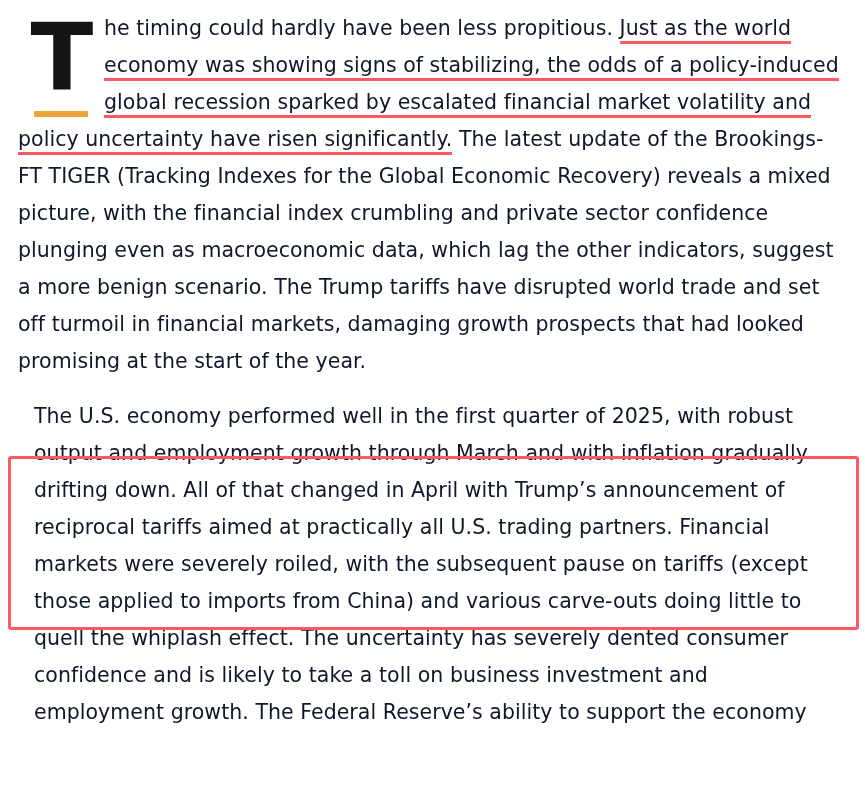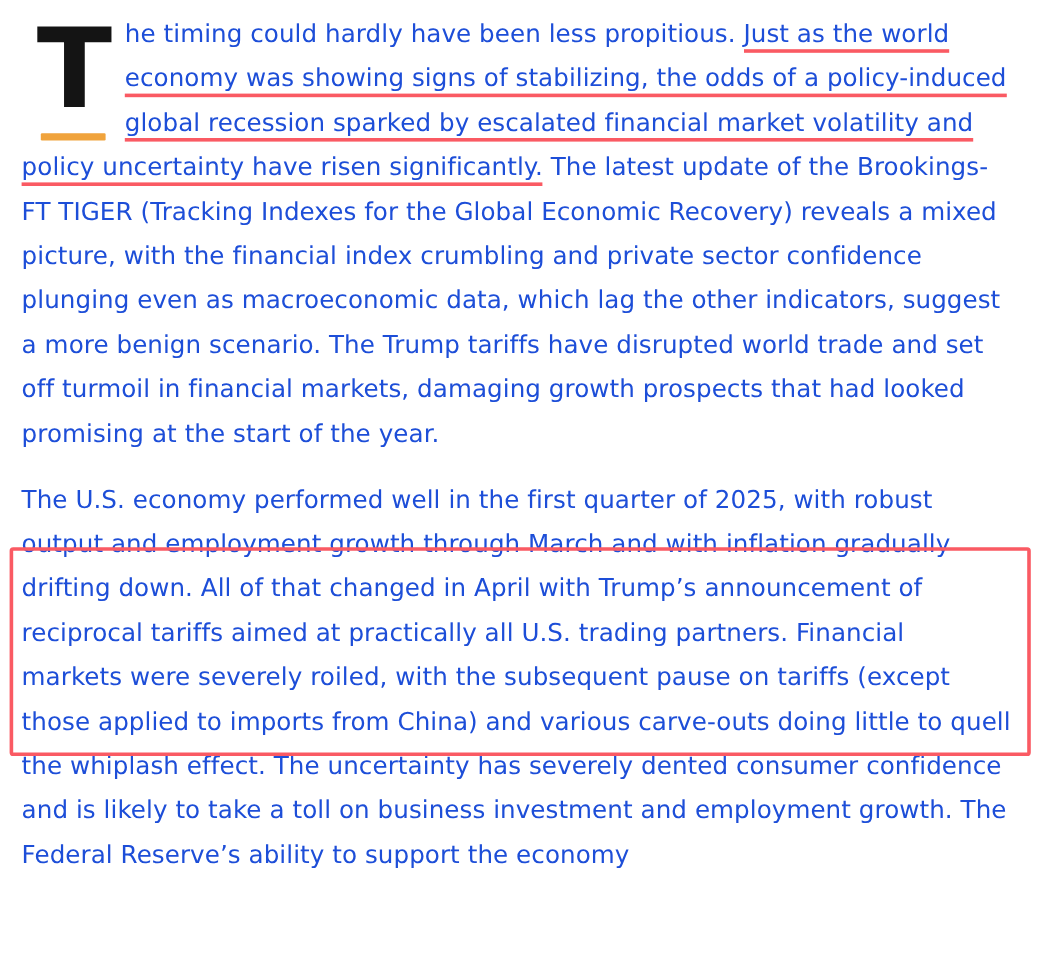--- a/index.html
+++ b/index.html
@@ -42,30 +42,30 @@
     height: 6px;
     background: #f0a33c;
     margin: 10px auto 0 auto;
     border-radius: 1px;
   }
 
   
   .para {
     font-size: 20.5px;
     line-height: 37px;
-    color: #1d4ed8;
+    color: #0f172a;
     text-align: left;
     letter-spacing: 0.05px;
   }
   .para.first {
     margin: 0;
   }
   .para.second {
     clear: both;
-    margin: 18px 0 0 0;
+    margin: 18px 0 0 16px;
   }
 
   
   .uline {
     box-shadow: inset 0 -2px 0 0 rgba(255,255,255,0);
     border-bottom: 3px solid #fa5a63;
     padding-bottom: 1px;
   }
 
   

